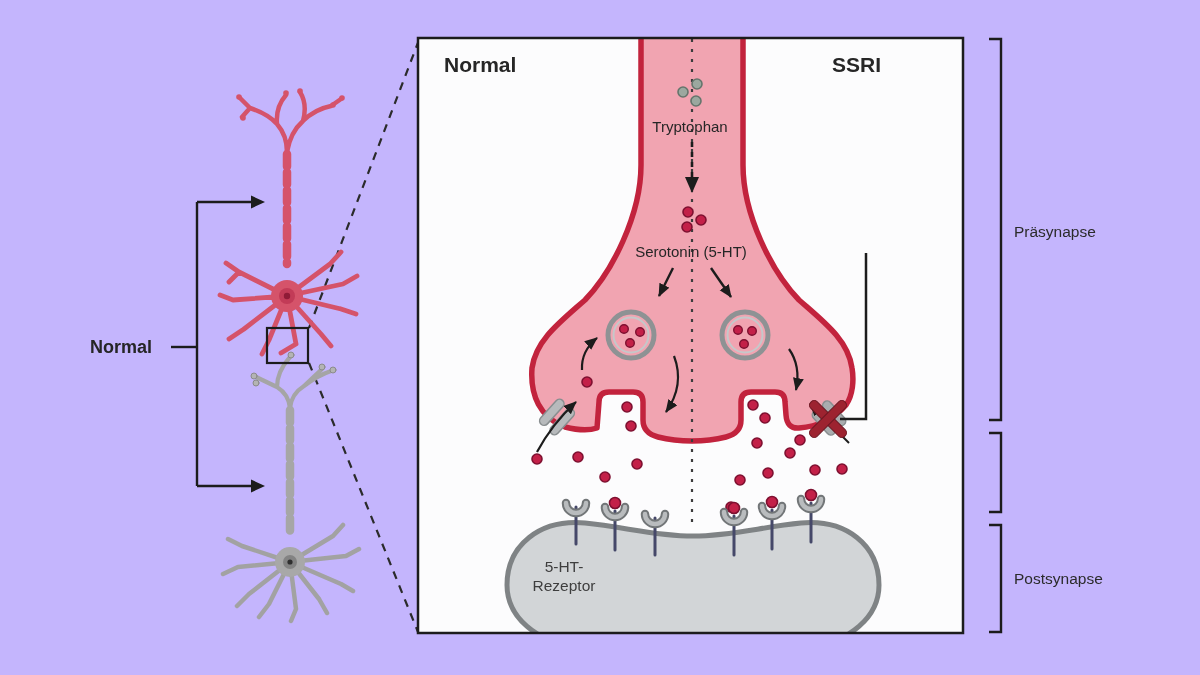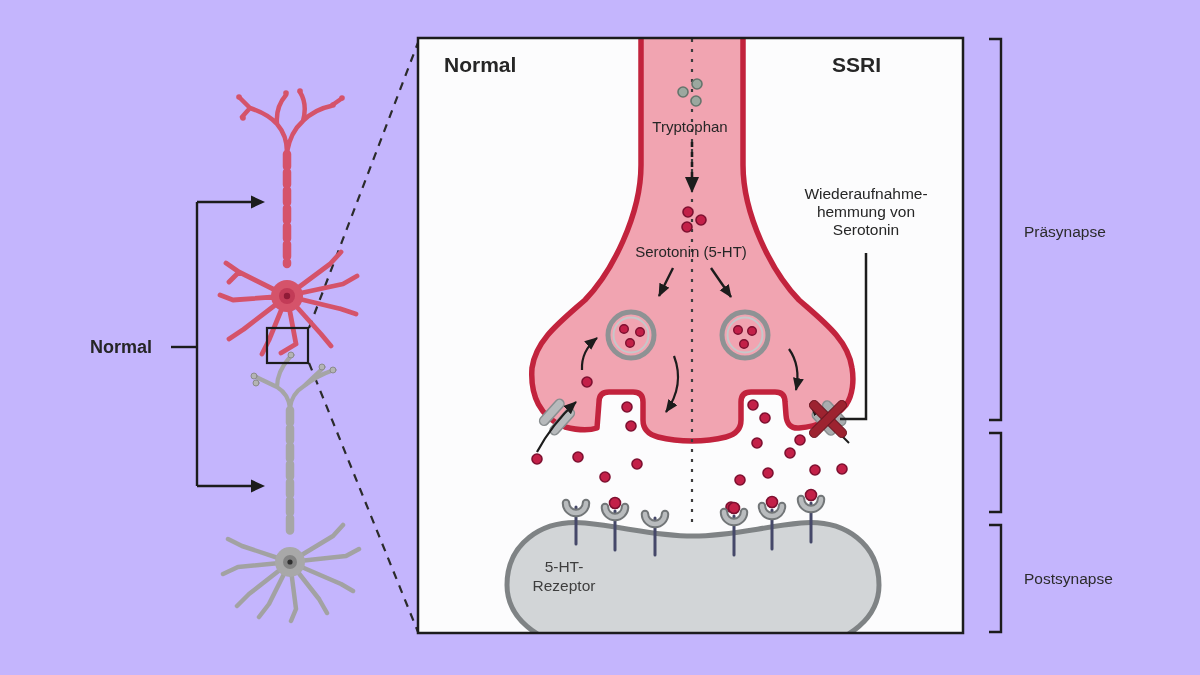--- a/index.html
+++ b/index.html
@@ -7,21 +7,21 @@
          font-family:"Liberation Sans",sans-serif;}
   .stage svg{position:absolute;left:0;top:0;}
   .lbl{position:absolute;color:#262626;white-space:nowrap;line-height:1.15;}
   .lbl.bold{font-weight:bold;font-size:21px;}
   .lbl.small{font-size:15px;}
   .lbl.center{transform:translateX(-50%);text-align:center;}
   #lbl-neurone{font-weight:bold;font-size:18px;}
   #lbl-transporter{font-size:15px;line-height:17px;}
   #lbl-reuptake{font-size:15.5px;line-height:18px;}
   #lbl-receptor{font-size:15.5px;line-height:18.5px;color:#3e3e3e;}
-  .region{font-size:15.5px;color:#2b2b2b;line-height:20px;margin-left:10px;}
+  .region{font-size:15.5px;color:#2b2b2b;line-height:20px;}
 </style>
 </head>
 <body>
 
 <div class="stage">
 
 <svg width="1200" height="675" viewBox="0 0 1200 675">
   <defs>
     <clipPath id="boxClip">
           <rect x="419" y="39" width="543" height="593"></rect>
@@ -268,25 +268,20 @@
   </g>
 </svg>
 
 <div class="lbl bold" id="lbl-normal" style="left:444px;top:53px;">Normal</div>
 <div class="lbl bold" id="lbl-ssri" style="left:832px;top:53px;">SSRI</div>
 
 <div class="lbl small center" id="lbl-tryptophan" style="left:690px;top:118px;">Tryptophan</div>
 <div class="lbl small center" id="lbl-serotonin" style="left:691px;top:243px;">Serotonin (5-HT)</div>
 
 
-<div class="lbl center" id="lbl-reuptake" style="left:866px;top:185px;">
-  <div>Wiederaufnahme-</div>
-  <div>hemmung von</div>
-  <div>Serotonin</div>
-</div>
 
 <div class="lbl center" id="lbl-receptor" style="left:564px;top:558px;">
   <div>5-HT-</div>
   <div>Rezeptor</div>
 </div>
 
 <div class="lbl" id="lbl-neurone" style="left:90px;top:337px;">Normal</div>
 
 <div class="lbl region" style="left:1014px;top:222px;">Präsynapse</div>
 <div class="lbl region" style="left:1014px;top:569px;">Postsynapse</div>

